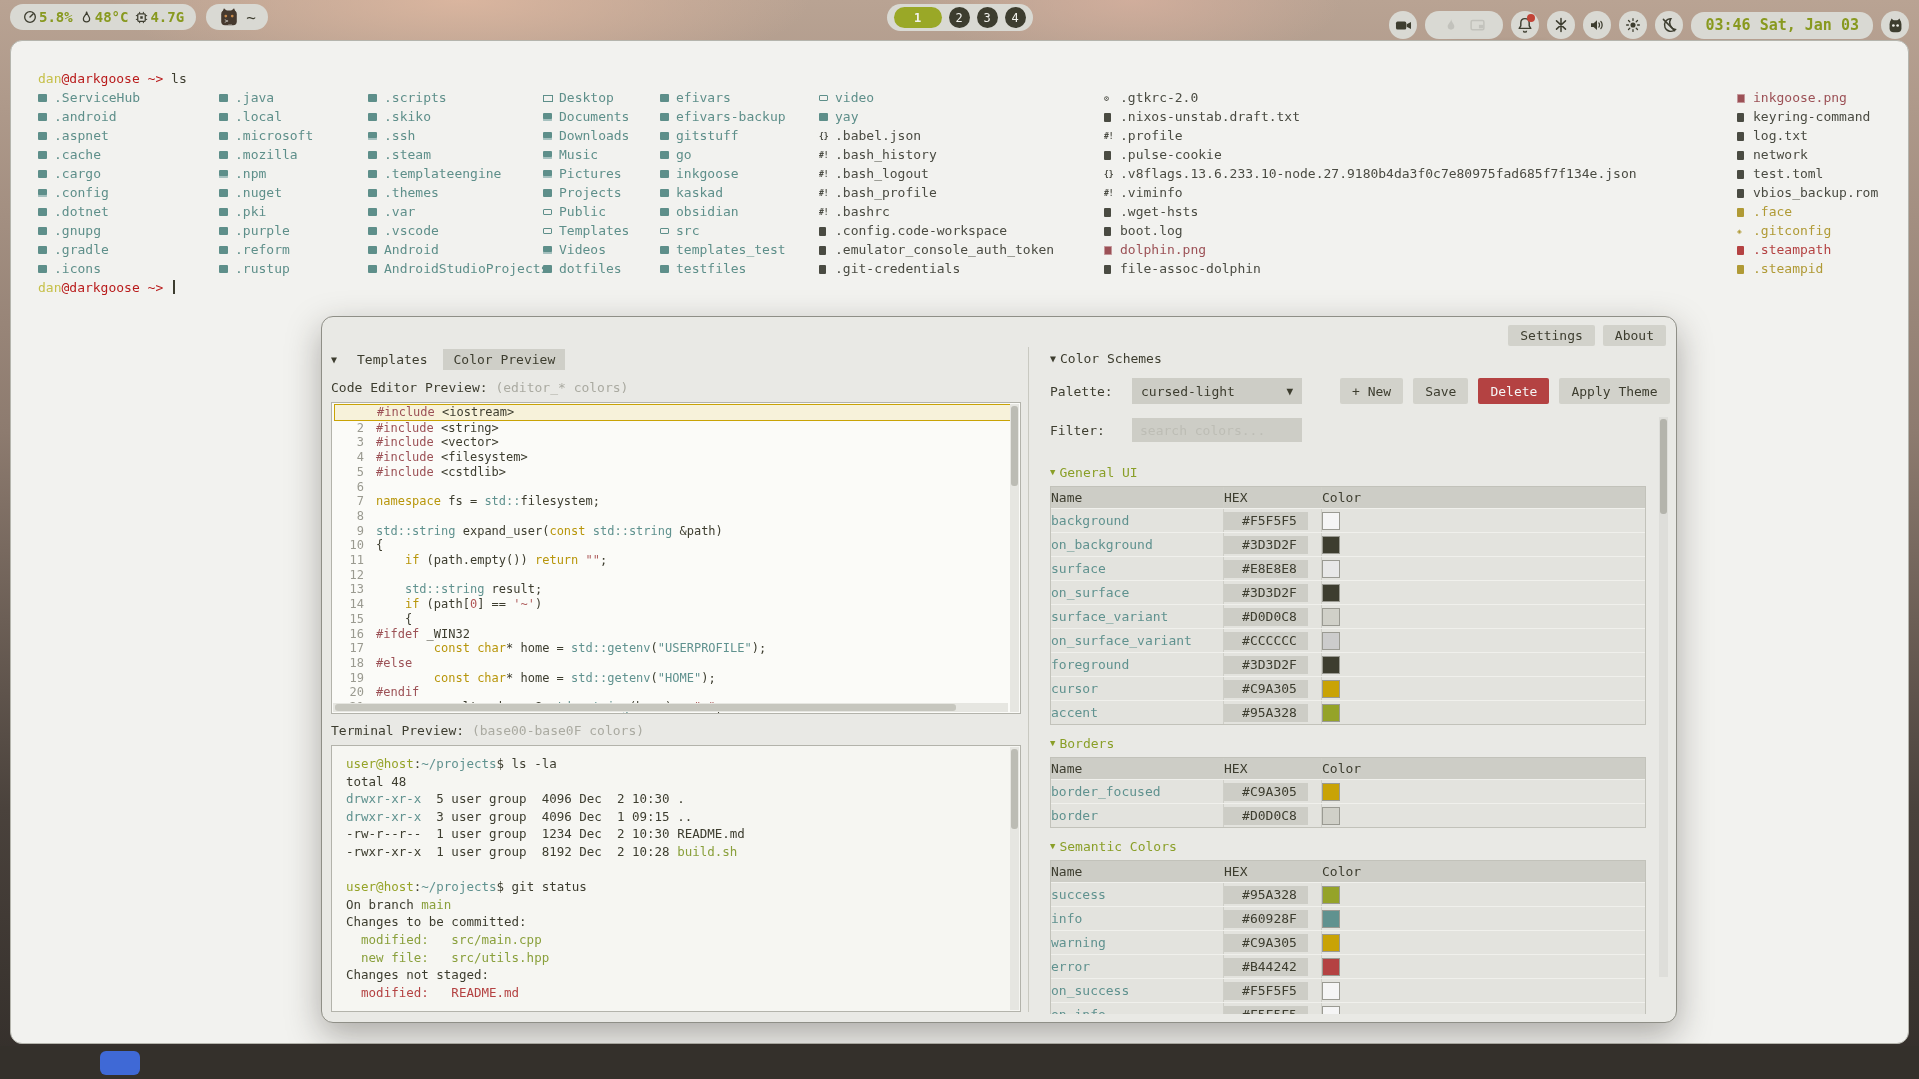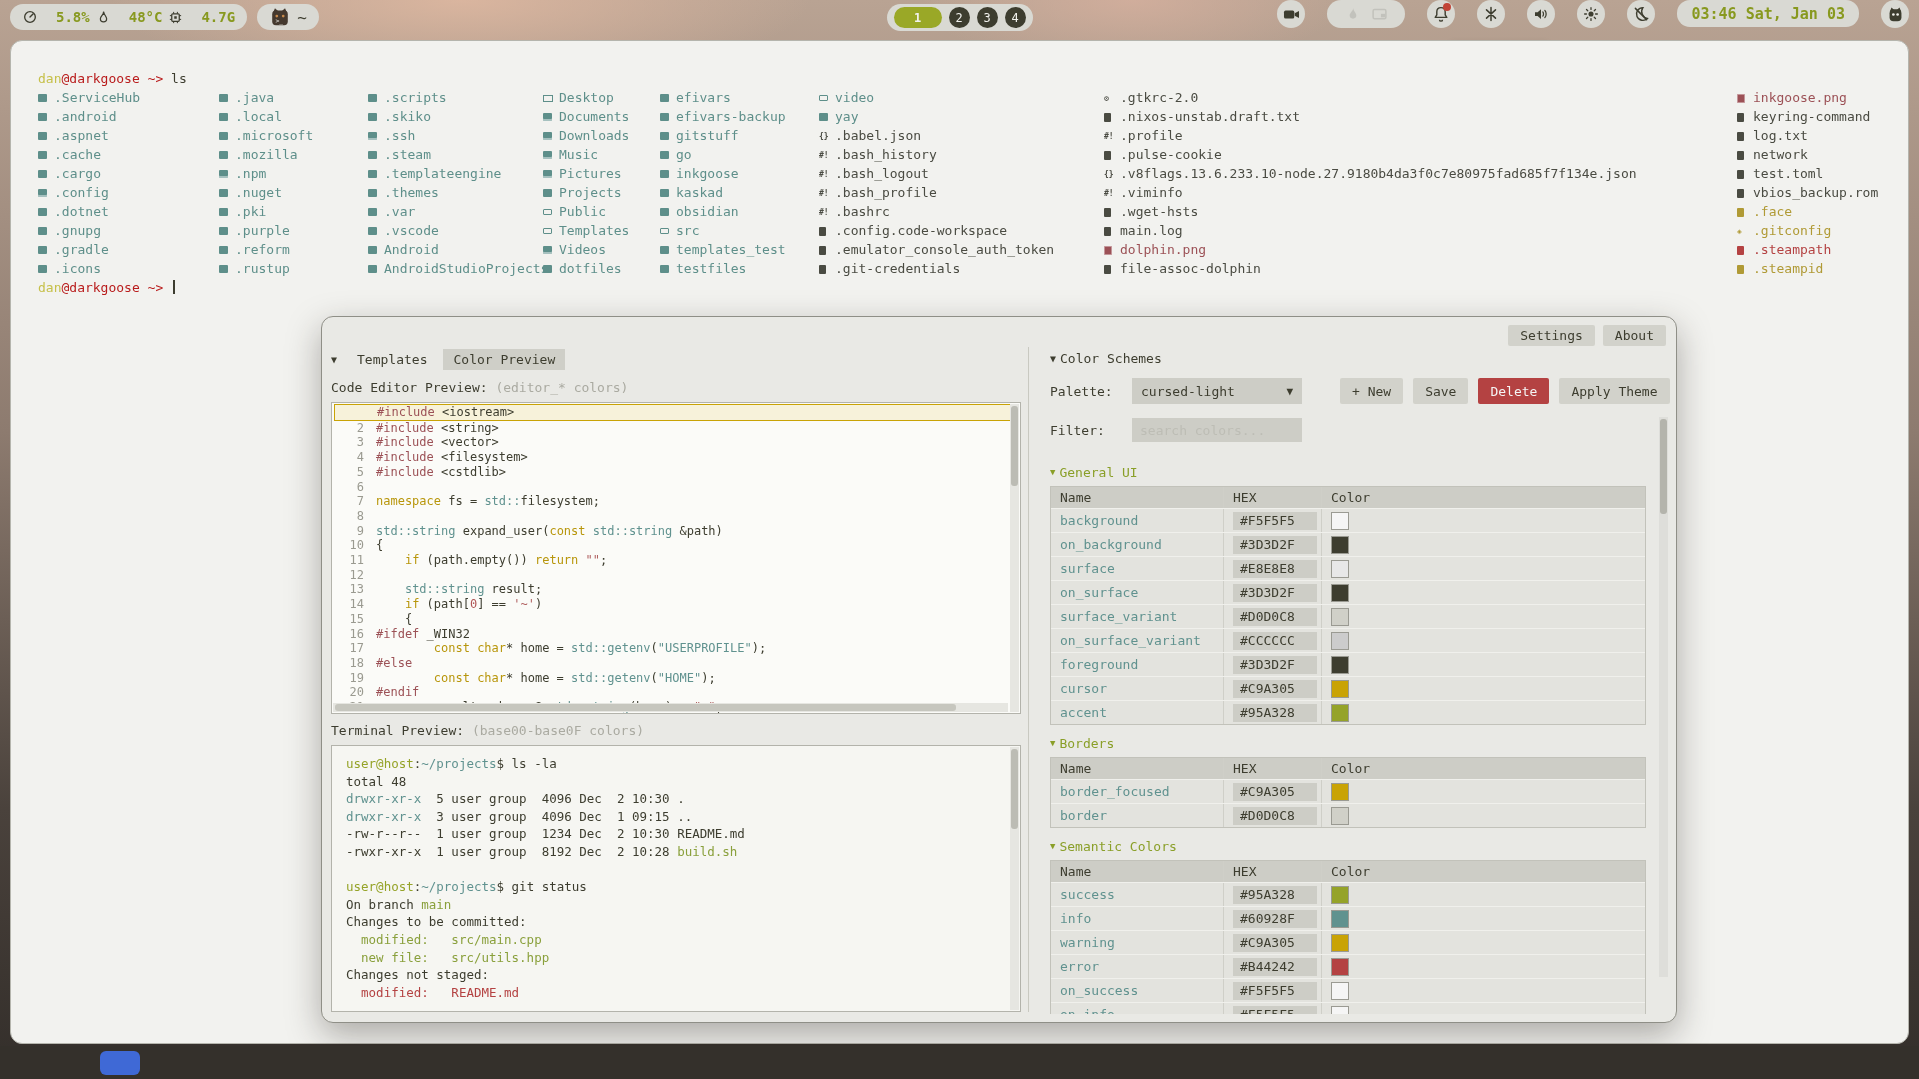--- a/index.html
+++ b/index.html
@@ -10,27 +10,27 @@
       radial-gradient(ellipse 500px 120px at 24% 0%, rgba(221,183,160,.9), rgba(221,183,160,0) 70%),
       radial-gradient(ellipse 300px 100px at 59% 0%, rgba(214,176,158,.8), rgba(214,176,158,0) 70%),
       linear-gradient(#b9a393 0%, #8d7b6f 40%, #4a423c 75%, #332e2a 100%);
     position:relative; color:#3d3d2f;
   }
   
   .topbar { position:absolute; left:0; top:0; width:100%; height:34px; }
   .pill { background:#d9d9d3; border-radius:14px; display:inline-flex; align-items:center; gap:6px;
           height:26px; padding:0 12px; vertical-align:top; }
   .tb-left { position:absolute; left:10px; top:4px; display:flex; gap:10px; }
-  .stat { color:#88991f; font-size:14px; font-weight:bold; display:inline-flex; align-items:center; gap:18px; }
+  .stat { color:#88991f; font-size:14px; font-weight:bold; display:inline-flex; align-items:center; gap:1px; }
   .tb-center { position:absolute; left:50%; top:4px; transform:translateX(-50%); }
   .ws-wrap { background:#d9d9d3; border-radius:14px; height:27px; display:flex; align-items:center; gap:7px; padding:0 7px; }
   .ws { width:21px; height:21px; border-radius:50%; background:#3d3d2f; color:#f2f2ee; font-size:12px;
         display:flex; align-items:center; justify-content:center; }
   .ws.active { width:48px; border-radius:11px; background:#9aa827; font-weight:bold; }
-  .tb-right { position:absolute; right:10px; top:0; display:flex; gap:22px; align-items:flex-start; }
+  .tb-right { position:absolute; right:10px; top:11px; display:flex; gap:8px; align-items:center; }
   .icbtn { width:28px; height:28px; border-radius:50%; background:#d9d9d3; display:flex; align-items:center;
            justify-content:center; position:relative; }
   .icbtn svg { display:block; }
   .ghostpill { width:78px; height:28px; border-radius:14px; background:#d9d9d3; display:flex; gap:10px;
                align-items:center; justify-content:center; opacity:1; }
   .ghost { opacity:.28; }
   .reddot { position:absolute; top:3px; right:4px; width:8px; height:8px; border-radius:50%; background:#c24437; }
   .clockpill { background:#d9d9d3; border-radius:13px; height:27px; display:flex; align-items:center;
                padding:0 14px; color:#88991f; font-size:15px; font-weight:bold; }
   
@@ -104,21 +104,21 @@
   .filterrow input { width:170px; height:24px; background:#cdcdc6; border:none; font-family:inherit;
                      font-size:13px; padding:0 8px; color:#3d3d2f; outline:none; }
   .filterrow input::placeholder { color:#bdbdb5; }
   .tablewrap { margin-top:10px; height:560px; overflow:hidden; width:600px; }
   .sectitle { display:flex; align-items:center; color:#8a9f28; height:20px; margin:8px 0 4px 0; }
   .sectitle .tri { color:#8a9f28; font-size:9px; }
   .ctable { width:596px; border:1px solid #c2c2ba; }
   .crow { display:grid; grid-template-columns:172px 98px 1fr; height:24px; background:#e3e3de;
           border-top:1px solid #f0f0ec; }
   .crow.head { background:#cdcdc6; border-top:none; height:21px; }
-  .crow > div { display:flex; align-items:center; padding-left:9px; border-left:1px solid #cfcfc8; }
+  .crow > div { display:flex; align-items:center; border-left:1px solid #cfcfc8;text-align:center; }
   .crow > div:first-child { border-left:none; }
   .cname { color:#60928F; }
   .chex span { background:#cdcdc6; display:inline-block; width:84px; height:18px; line-height:18px; padding-left:7px; }
   .crow.head > div { color:#3d3d2f; }
   .swatch { width:18px; height:18px; border:1px solid #9a9a92; }
   .panel-sb { position:absolute; left:1337px; top:100px; width:9px; height:560px; background:#dededa; }
   .panel-sb i { display:block; position:absolute; top:2px; left:1px; width:7px; height:95px; background:#b4b4ac; border-radius:3px; }
   
   .bottomstrip { position:absolute; left:0; bottom:0; width:100%; height:33px; background:#34302b; }
   .dock-blue { position:absolute; left:100px; bottom:4px; width:40px; height:24px; border-radius:6px; background:#3f69d6; }
@@ -309,21 +309,21 @@
           <div class="ls-item"><span class="fic fic-d c-d"><i></i></span><span class="c-d">.git-credentials</span></div>
         </div>
         <div class="ls-col" style="width: 633px;">
           <div class="ls-item"><span class="fic fic-g c-d">⚙</span><span class="c-d">.gtkrc-2.0</span></div>
           <div class="ls-item"><span class="fic fic-d c-d"><i></i></span><span class="c-d">.nixos-unstab.draft.txt</span></div>
           <div class="ls-item"><span class="fic fic-s c-d">#!</span><span class="c-d">.profile</span></div>
           <div class="ls-item"><span class="fic fic-d c-d"><i></i></span><span class="c-d">.pulse-cookie</span></div>
           <div class="ls-item"><span class="fic fic-j c-d">{}</span><span class="c-d">.v8flags.13.6.233.10-node.27.9180b4da3f0c7e80975fad685f7f134e.json</span></div>
           <div class="ls-item"><span class="fic fic-s c-d">#!</span><span class="c-d">.viminfo</span></div>
           <div class="ls-item"><span class="fic fic-d c-d"><i></i></span><span class="c-d">.wget-hsts</span></div>
-          <div class="ls-item"><span class="fic fic-d c-d"><i></i></span><span class="c-d">main.log</span></div>
+          <div class="ls-item"><span class="fic fic-d c-d"><i></i></span><span class="c-d">boot.log</span></div>
           <div class="ls-item"><span class="fic fic-m c-m"><i></i></span><span class="c-m">dolphin.png</span></div>
           <div class="ls-item"><span class="fic fic-d c-d"><i></i></span><span class="c-d">file-assoc-dolphin</span></div>
         </div>
         <div class="ls-col" style="width: 180px;">
           <div class="ls-item"><span class="fic fic-m c-m"><i></i></span><span class="c-m">inkgoose.png</span></div>
           <div class="ls-item"><span class="fic fic-d c-d"><i></i></span><span class="c-d">keyring-command</span></div>
           <div class="ls-item"><span class="fic fic-d c-d"><i></i></span><span class="c-d">log.txt</span></div>
           <div class="ls-item"><span class="fic fic-d c-d"><i></i></span><span class="c-d">network</span></div>
           <div class="ls-item"><span class="fic fic-d c-d"><i></i></span><span class="c-d">test.toml</span></div>
           <div class="ls-item"><span class="fic fic-d c-d"><i></i></span><span class="c-d">vbios_backup.rom</span></div>

